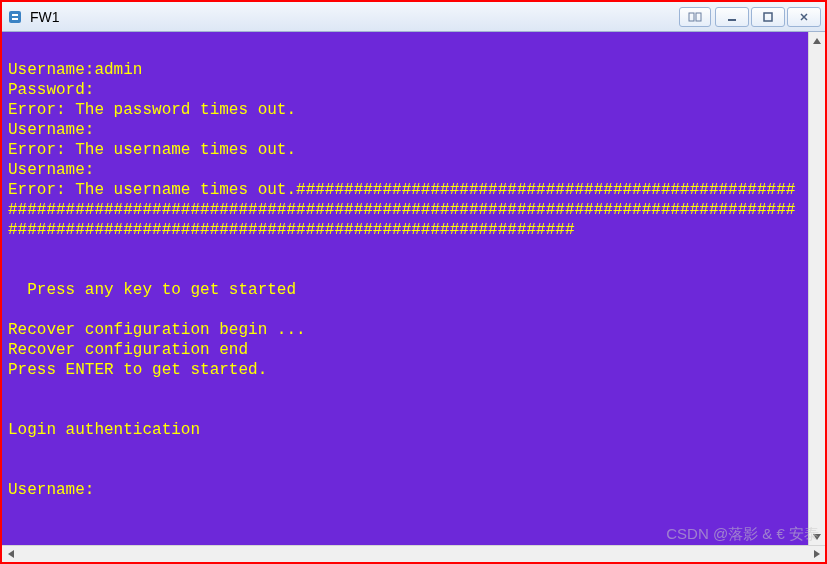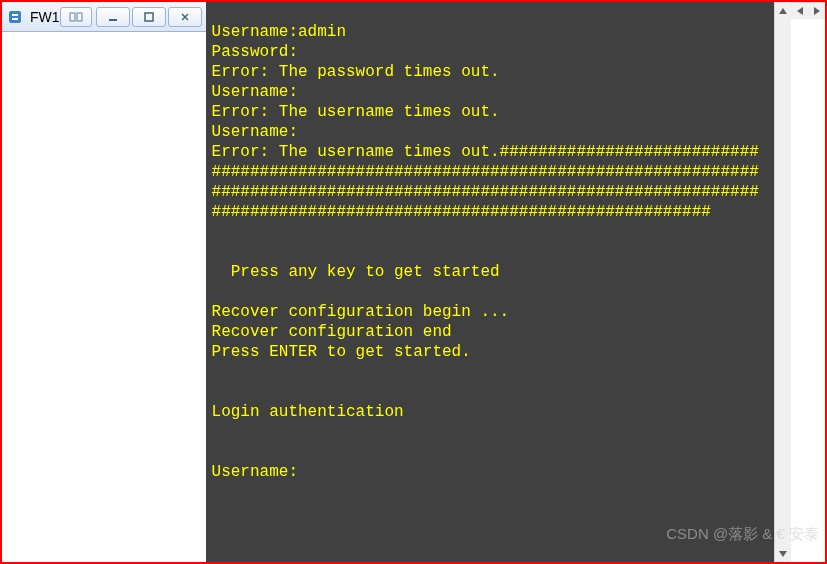--- a/index.html
+++ b/index.html
@@ -9,21 +9,21 @@
       background: #fff;
       font-family: "Segoe UI", Tahoma, sans-serif;
       position: relative;
       border: 2px solid #ff0000;
     }
     .window {
       width: 100%;
       height: 100%;
       background: #fff;
       display: flex;
-      flex-direction: row;
+      flex-direction: column;
     }
     .titlebar {
       height: 30px;
       background: linear-gradient(to bottom, #f3f7fc, #dde7f5);
       border-bottom: 1px solid #a0b4d0;
       display: flex;
       align-items: center;
       padding: 0 4px;
     }
     .app-icon {
@@ -70,26 +70,26 @@
     }
     .terminal-wrap {
       flex: 1;
       display: flex;
       position: relative;
       background: #fff;
       padding: 0;
     }
     .terminal {
       flex: 1;
-      background: #404040;
+      background: #6d28d9;
       color: #ffff00;
       font-family: "Courier New", monospace;
       font-size: 16px;
       line-height: 1.25;
-      padding: 0 6px;
+      padding: 8px 6px;
       overflow: hidden;
       white-space: pre-wrap;
       word-break: break-all;
     }
     .vscroll {
       width: 17px;
       background: #f0f0f0;
       border-left: 1px solid #d4d4d4;
       display: flex;
       flex-direction: column;

